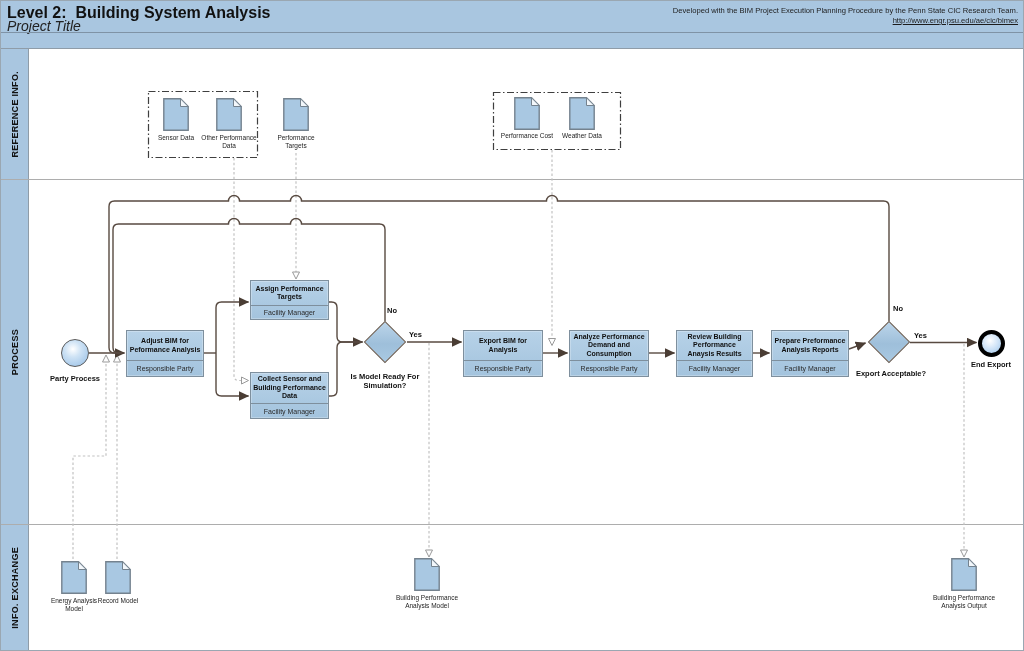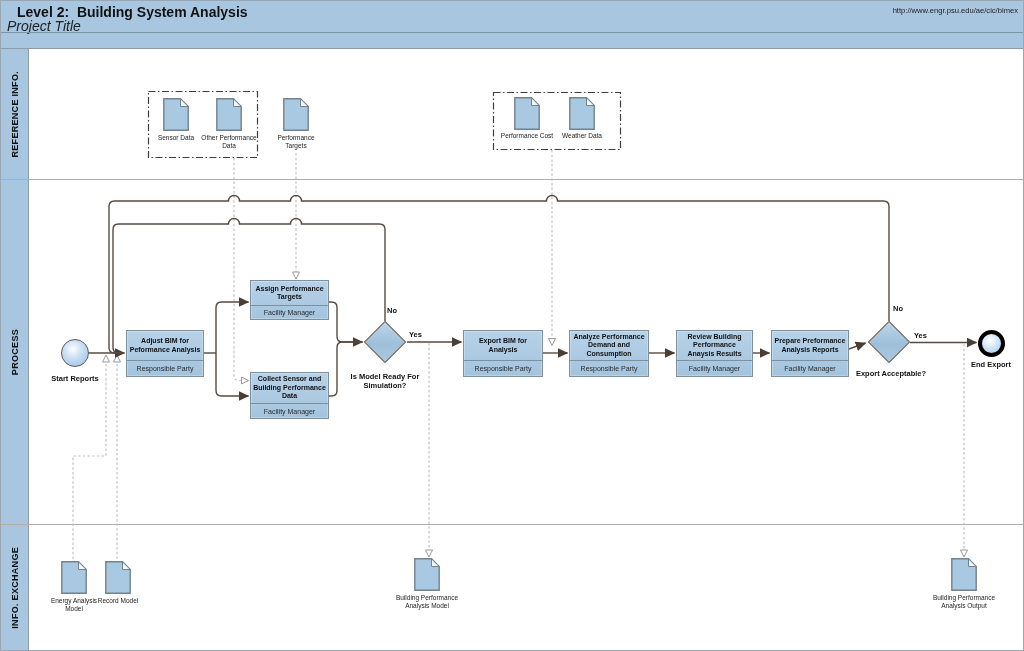--- a/index.html
+++ b/index.html
@@ -2,24 +2,24 @@
 <html><head>
 <meta charset="utf-8">
 <style>
   html,body{margin:0;padding:0;background:#fff;}
   #stage{position:relative;width:1024px;height:651px;background:#fff;
          font-family:"Liberation Sans",sans-serif;overflow:hidden;
          border:1px solid #9aa7b2;box-sizing:border-box;}
   
   .hdr{position:absolute;left:0;top:0;width:1024px;height:47px;background:#a9c6e0;}
   .hdr-rule{position:absolute;left:0;top:31px;width:1024px;height:1px;background:#7f93a6;}
-  .hdr-title{position:absolute;left:16px;top:3px;font-size:14px;font-weight:bold;color:#111;white-space:pre;}
+  .hdr-title{position:absolute;left:6px;top:3px;font-size:16px;font-weight:bold;color:#111;white-space:pre;}
   .hdr-sub{position:absolute;left:6px;top:17px;font-size:14px;font-style:italic;color:#222;}
   .hdr-credit{position:absolute;right:7px;top:5px;text-align:right;font-size:7.6px;color:#1d1d1d;line-height:10px;}
-  .hdr-credit a{color:#1d1d1d;cursor:pointer;}
+  .hdr-credit a{color:#1d1d1d;text-decoration:underline;cursor:pointer;}
   
   .lane{position:absolute;left:0;width:1024px;background:#fff;box-sizing:border-box;}
   .lane-ref{top:47px;height:131px;border-top:1px solid #8f9ca8;}
   .lane-proc{top:178px;height:345px;border-top:1px solid #adadad;}
   .lane-ex{top:523px;height:127px;border-top:1px solid #adadad;border-bottom:1px solid #8f9ca8;}
   .lane-label-cell{position:absolute;left:0;top:0;bottom:0;width:27px;background:#a9c6e0;
                    border-right:1px solid #8f9ca8;display:flex;align-items:center;justify-content:center;}
   .lane-label{writing-mode:vertical-rl;transform:rotate(180deg);font-size:9px;font-weight:bold;
               color:#111;letter-spacing:.3px;white-space:nowrap;}
   
@@ -46,20 +46,21 @@
 </style>
 </head>
 <body>
 
 <div id="stage">
 
   <div class="hdr">
     <div class="hdr-title">Level 2:  Building System Analysis</div>
     <div class="hdr-sub">Project Title</div>
     <div class="hdr-credit">
+      <div>Developed with the BIM Project Execution Planning Procedure by the Penn State CIC Research Team.</div>
       <a>http://www.engr.psu.edu/ae/cic/bimex</a>
     </div>
     <div class="hdr-rule"></div>
   </div>
 
   <div class="lane lane-ref">
     <div class="lane-label-cell">
       <span class="lane-label">REFERENCE INFO.</span>
     </div>
   </div>
@@ -145,21 +146,21 @@
   </svg>
   <div class="doc-label" style="left:491px;top:131px;width:70px">Performance Cost</div>
 
   <svg class="doc" style="left:568px;top:96px" viewBox="0 0 26 33">
     <path d="M0.8,0.8 H17.5 L25.2,8.5 V32.2 H0.8 Z" fill="#a9c8e2" stroke="#74828e" stroke-width="1.4"></path>
     <path d="M17.5,0.8 V8.5 H25.2 Z" fill="#f2f7fb" stroke="#74828e" stroke-width="1"></path>
   </svg>
   <div class="doc-label" style="left:551px;top:131px;width:60px">Weather Data</div>
 
   <div class="evt-start" style="left:60px;top:338px"></div>
-  <div class="flow-label" style="left:44px;top:373px;width:60px">Start Reports</div>
+  <div class="flow-label" style="left:44px;top:373px;width:60px">Party Process</div>
 
   <div class="task" style="left:125px;top:329px;width:78px;height:47px">
     <div class="task-title">Adjust BIM for Peformance Analysis</div>
     <div class="task-role">Responsible Party</div>
   </div>
 
   <div class="task" style="left:249px;top:279px;width:79px;height:40px">
     <div class="task-title">Assign Performance Targets</div>
     <div class="task-role" style="height:13px">Facility Manager</div>
   </div>

